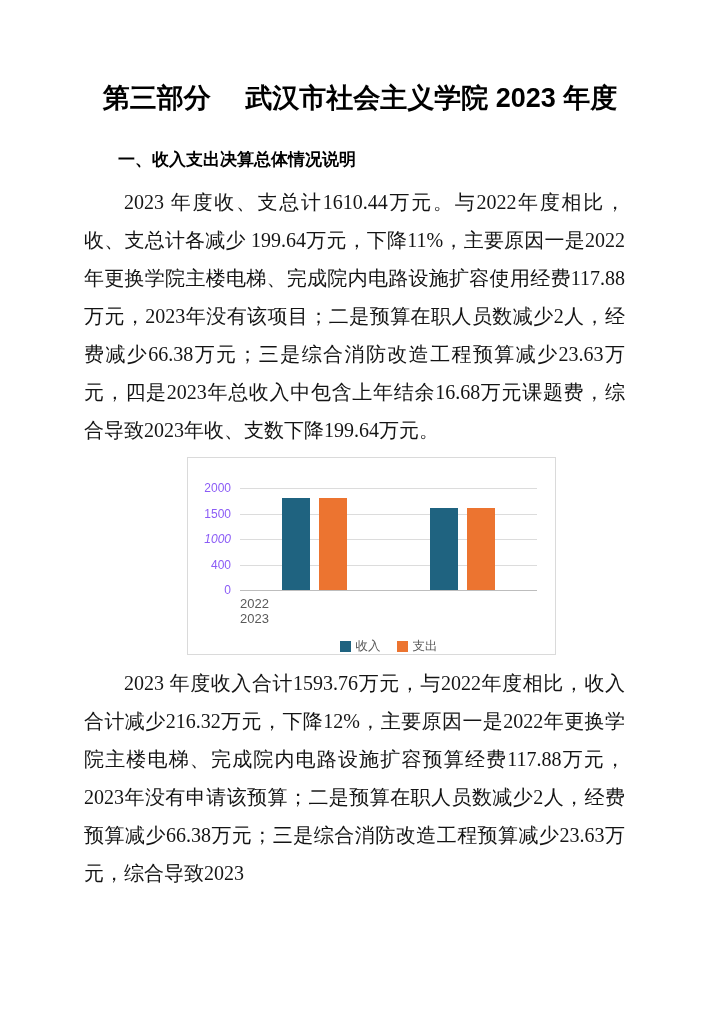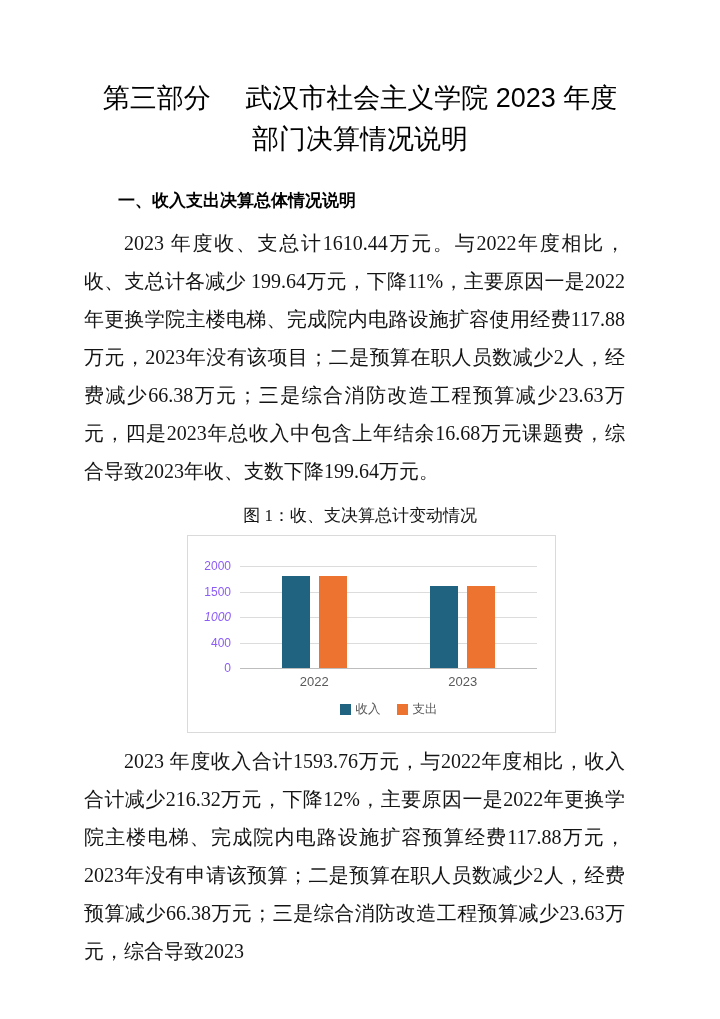--- a/index.html
+++ b/index.html
@@ -10,21 +10,21 @@
     background:#ffffff;
     box-sizing:border-box;
     padding:78px 84px 0 84px;
     font-family:"Liberation Serif","DejaVu Serif",serif;
     color:#141414;
     overflow:hidden;
   }
   .doc-title {
     margin:0;
     font-family:"Liberation Sans","DejaVu Sans",sans-serif;
-    font-weight:400;
+    font-weight:700;
     font-size:27px;
     line-height:41px;
     text-align:center;
     color:#000;
   }
   .section-heading {
     margin:27px 0 0 0;
     font-family:"Liberation Sans","DejaVu Sans",sans-serif;
     font-weight:700;
     font-size:17px;
@@ -63,42 +63,41 @@
     font-size:12px; color:#8b5cf6; white-space:nowrap;
   }
   .bars-layer {
     position:absolute; left:0; right:0; top:0; bottom:0;
     display:flex; justify-content:space-around; align-items:flex-end;
   }
   .bar-group { display:flex; align-items:flex-end; gap:9px; height:100%; }
   .bar { width:28px; }
   .chart-x-axis {
     display:flex; justify-content:space-around;
-    margin-top:6px; font-size:13px; color:#595959;
+    margin-top:6px; font-size:13px; color:#595959;flex-direction:column;
   }
   .chart-legend {
     display:flex; justify-content:center; align-items:flex-start;
     gap:16px; margin-top:12px;
   }
   .legend-item { display:flex; align-items:center; gap:5px; }
   .swatch { width:11px; height:11px; display:inline-block; }
   .legend-label { font-size:12.5px; color:#595959; }
 </style>
 </head>
 <body>
 
 <div class="page">
 
-  <h1 class="doc-title"><span>第三部分　 武汉市社会主义学院 2023 年度</span><br><span>部门决算情况说明</span></h1>
+  <h1 class="doc-title"><span>第三部分　 武汉市社会主义学院 2023 年度</span><br></h1>
 
   <h2 class="section-heading">一、收入支出决算总体情况说明</h2>
 
   <p class="body-para">2023 年度收、支总计1610.44万元。与2022年度相比，收、支总计各减少 199.64万元，下降11%，主要原因一是2022年更换学院主楼电梯、完成院内电路设施扩容使用经费117.88万元，2023年没有该项目；二是预算在职人员数减少2人，经费减少66.38万元；三是综合消防改造工程预算减少23.63万元，四是2023年总收入中包含上年结余16.68万元课题费，综合导致2023年收、支数下降199.64万元。</p>
 
-  <div class="figure-caption">图 1：收、支决算总计变动情况</div>
 
   <div class="chart-box">
     <div class="chart-plot">
         <div class="gridline axisline" style="top: 100%;"></div>
         <div class="ytick" style="top: 100%;">0</div>
         <div class="gridline" style="top: 75%;"></div>
         <div class="ytick" style="top: 75%;">400</div>
         <div class="gridline" style="top: 50%;"></div>
         <div class="ytick" style="top: 50%; font-style: italic;">1000</div>
         <div class="gridline" style="top: 25%;"></div>

